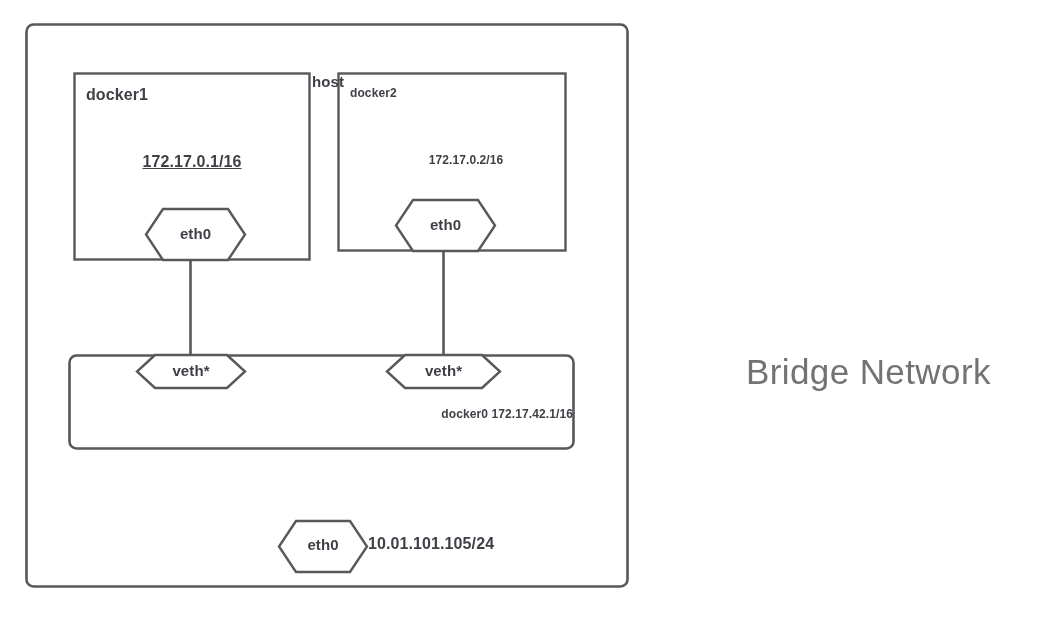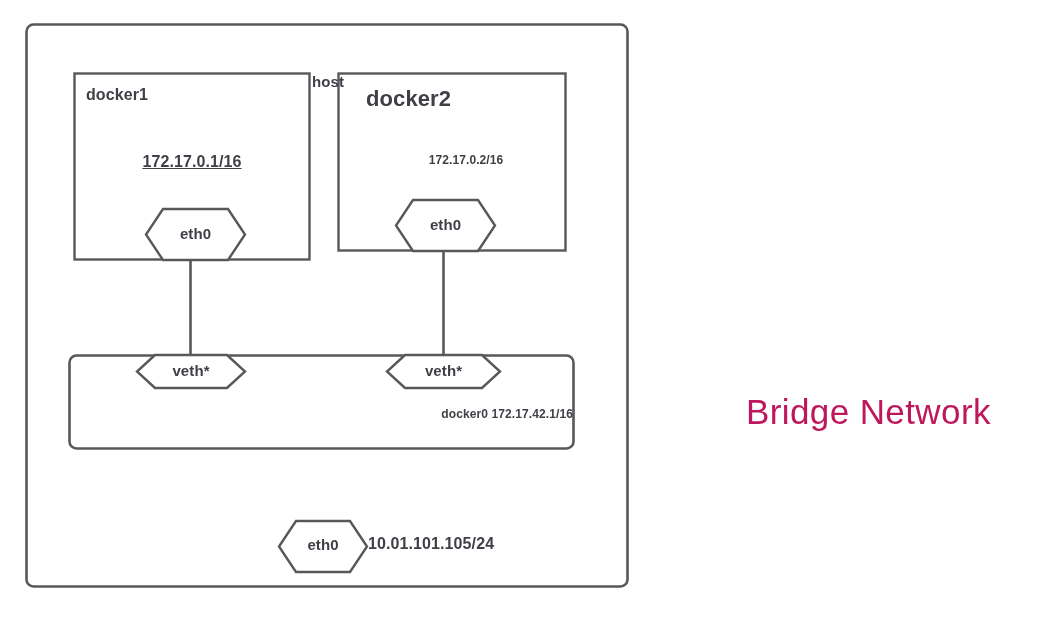--- a/index.html
+++ b/index.html
@@ -51,22 +51,21 @@
   }
 
   .lbl-docker1-name {
     left: 86px;
     top: 86px;
     font-size: 16px;
   }
   .lbl-docker2-name {
     left: 350px;
     top: 86px;
-    font-size: 22px;
-    margin-left: 16px;
+    font-size: 12px;
   }
 
   .lbl-docker1-ip {
     left: 74px;
     top: 153px;
     width: 236px;
     text-align: center;
     font-size: 16px;
     text-decoration: underline;
   }
@@ -130,24 +129,23 @@
     font-size: 16px;
   }
 
   .caption {
     position: absolute;
     left: 746px;
     top: 352px;
     font-family: "Liberation Sans", sans-serif;
     font-weight: 300;
     font-size: 35px;
-    color: #be185d;
+    color: #737373;
     letter-spacing: 0.4px;
     white-space: nowrap;
-    margin-top: 40px;
   }
 </style>
 </head>
 <body>
 
 <div id="canvas">
 
   <svg class="diagram-svg" viewBox="0 0 1044 632">
 
     <rect x="26.5" y="24.5" width="601" height="562" rx="7" ry="7" fill="#ffffff" stroke="#58585c" stroke-width="2.6"></rect>

